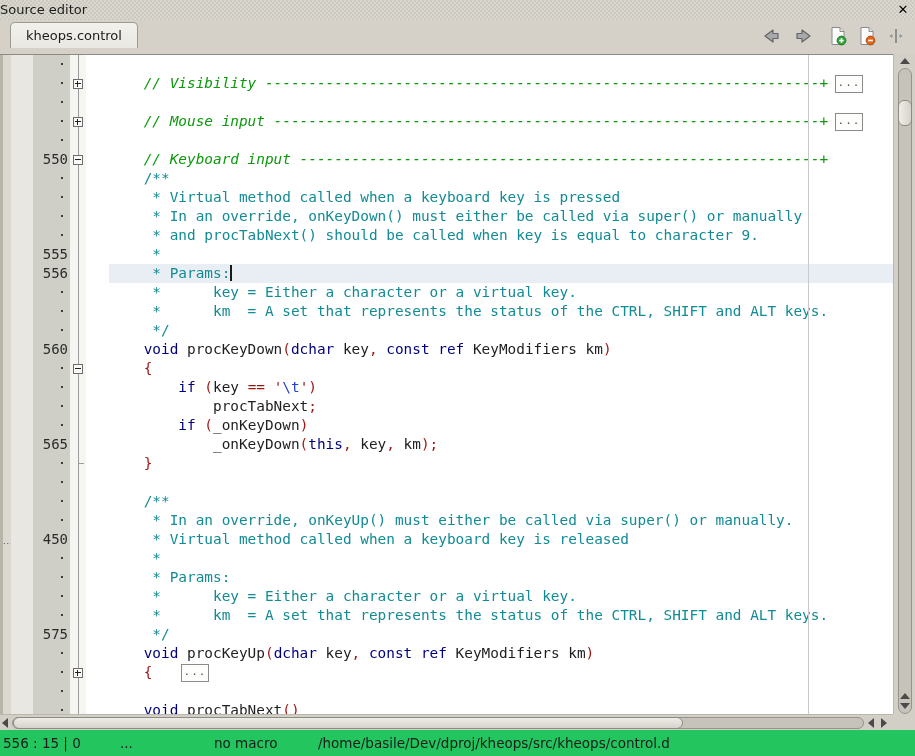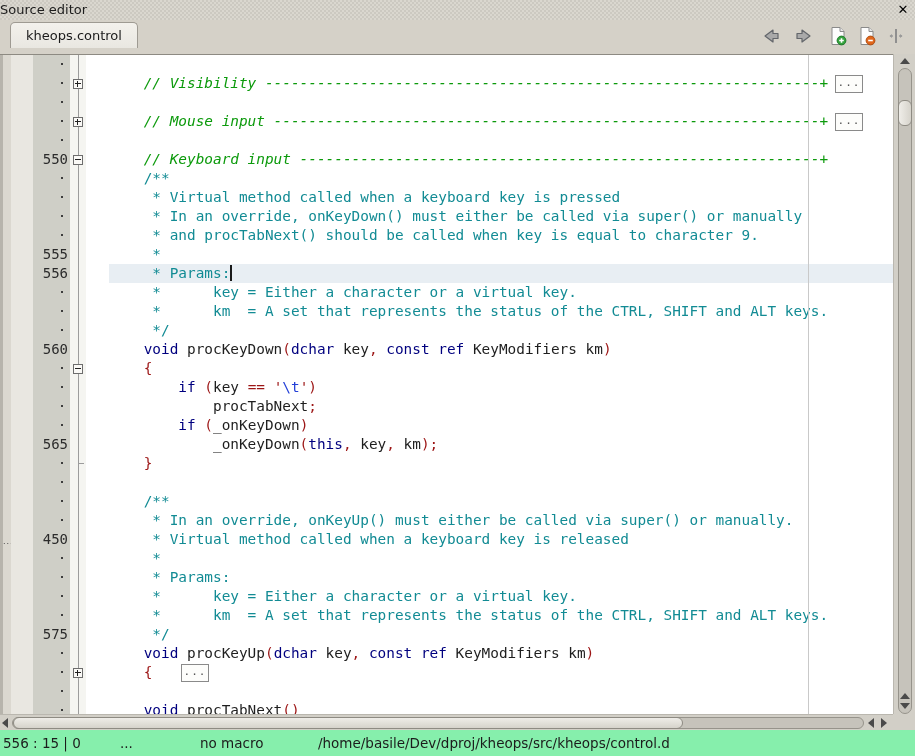--- a/index.html
+++ b/index.html
@@ -97,23 +97,23 @@
   .corner  { position:absolute; left:893px; top:714px; width:22px; height:16px; background:#d2cfc7; }
 
   .arr { position:absolute; width:0; height:0; }
   .arr.up    { border-left:5px solid transparent; border-right:5px solid transparent; border-bottom:6px solid #4a4a4a; }
   .arr.down  { border-left:5px solid transparent; border-right:5px solid transparent; border-top:6px solid #4a4a4a; }
   .arr.left  { border-top:5px solid transparent; border-bottom:5px solid transparent; border-right:6px solid #4a4a4a; }
   .arr.rightd{ border-top:5px solid transparent; border-bottom:5px solid transparent; border-left:6px solid #4a4a4a; }
 
   
   .statusbar { position:absolute; left:0; top:730px; width:915px; height:26px;
-               background:#86efac; font-size:13.5px; color:#1c1c1c; }
+               background:#22c55e; font-size:13.5px; color:#1c1c1c; }
   .statusbar span { position:absolute; line-height:26px; white-space:pre; }
-  .st-caret { left:3px; }  .st-ell { left:120px; }  .st-macro { left:200px; }  .st-path { left:318px; }
+  .st-caret { left:3px; }  .st-ell { left:120px; }  .st-macro { left:214px; }  .st-path { left:318px; }
 </style>
 </head>
 <body>
 
 <div class="titlebar">
   <div class="title">Source editor</div>
   <div class="closebtn">✕</div>
 </div>
 
 <div class="tabstrip">

